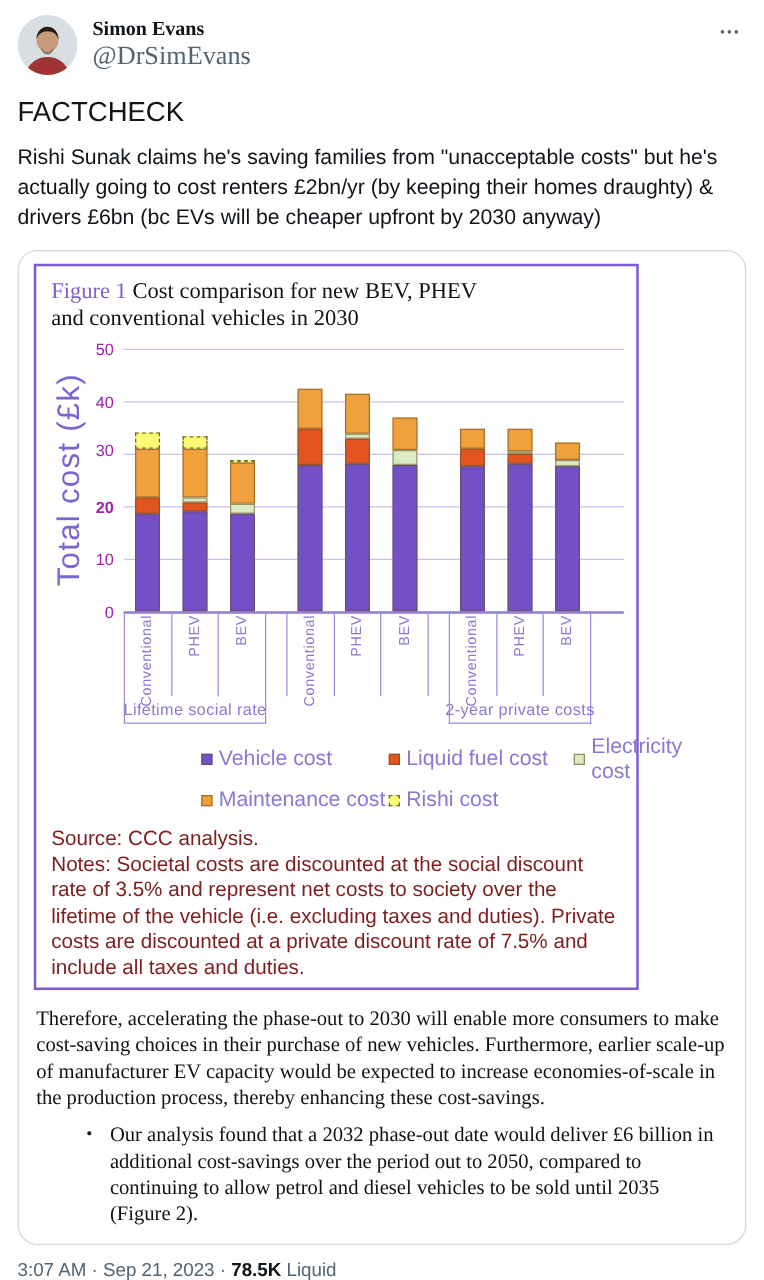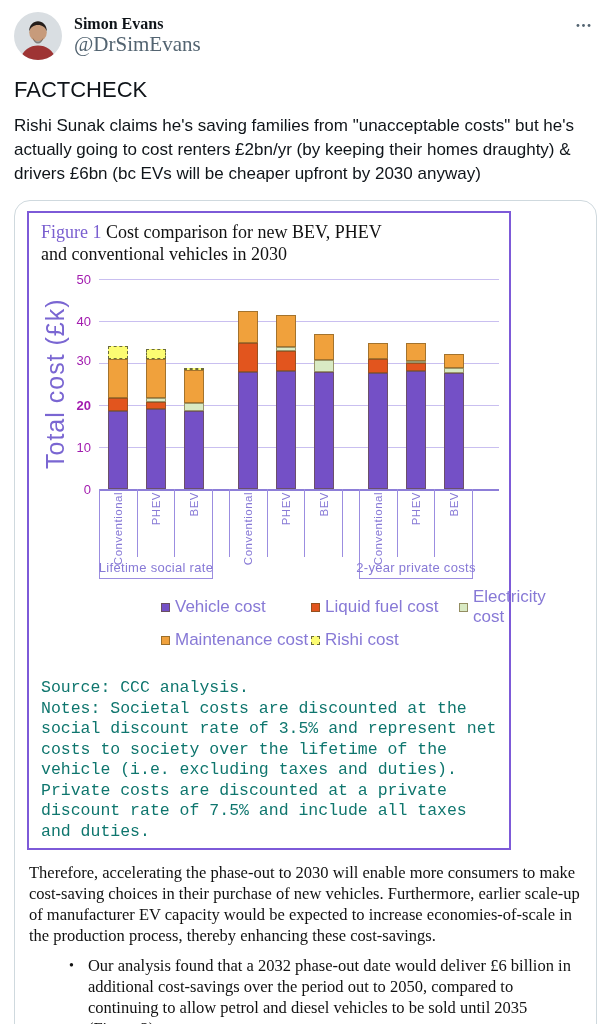--- a/index.html
+++ b/index.html
@@ -56,21 +56,21 @@
     height:22px; border:1px solid #9b8de0; border-top:none;
     display:flex; align-items:center; justify-content:center;
     font-size:13px; color:#8779d6; letter-spacing:.3px; white-space:nowrap;
   }
   
   .legend { margin:8px 0 0 120px; display:grid; grid-template-columns:150px 148px auto; row-gap:3px; }
   .legend-item { display:flex; align-items:center; gap:5px; font-size:17px; color:#8779d6; }
   .legend-marker { width:9px; height:9px; border:1px solid rgba(100,78,32,.6); flex:0 0 9px; }
   .legend-marker.dashed { border:1.2px dashed #6b6b3a; }
   
-  .fig-notes { margin-top:28px; font-family:Liberation Mono, monospace; font-size:16.5px; line-height:20.5px; color:#0f766e; }
+  .fig-notes { margin-top:11px; font-family:Liberation Sans, sans-serif; font-size:16.5px; line-height:20.5px; color:#7f1d1d; }
   
   .below { margin:12px 2px 0; font-family:"Liberation Serif", serif; font-size:16.5px; line-height:21px; color:#111; }
   .bullet-row { display:flex; gap:14px; margin:9px 0 0 40px; width:505px; }
   .bullet-glyph { flex:0 0 auto; font-size:14px; line-height:21px; }
   
   .timestamp { margin:12px 14px 0; font-size:15px; color:#536471; }
   .timestamp b { color:#0f1419; font-weight:700; }
   .divider { margin-top:11px; border-top:1px solid #eff3f4; }
   .engage-row { display:flex; align-items:center; padding:9px 20px 0 10px; }
   .action { flex:1; display:flex; align-items:center; gap:9px; color:#536471; font-size:13px; cursor:pointer; }
@@ -271,21 +271,21 @@
     </div>
   </div>
 </div>
 
 <div class="timestamp">
   <span>3:07 AM</span>
   <span>·</span>
   <span>Sep 21, 2023</span>
   <span>·</span>
   <b>78.5K</b>
-  <span>Source</span>
+  <span>Liquid</span>
 </div>
 
 <div class="divider"></div>
 
 <div class="engage-row">
   <div class="action">
     <svg width="19" height="19" viewBox="0 0 24 24" fill="none" stroke="#536471" stroke-width="1.6" stroke-linecap="round" stroke-linejoin="round">
       <path d="M21 11.3a8.6 8.6 0 0 1-8.8 8.4c-1 0-2-.16-2.9-.48L4.2 21l1.4-4A8.3 8.3 0 0 1 3.4 11.3 8.6 8.6 0 0 1 12.2 3 8.6 8.6 0 0 1 21 11.3z"></path>
     </svg>
     <span class="count">79</span>

